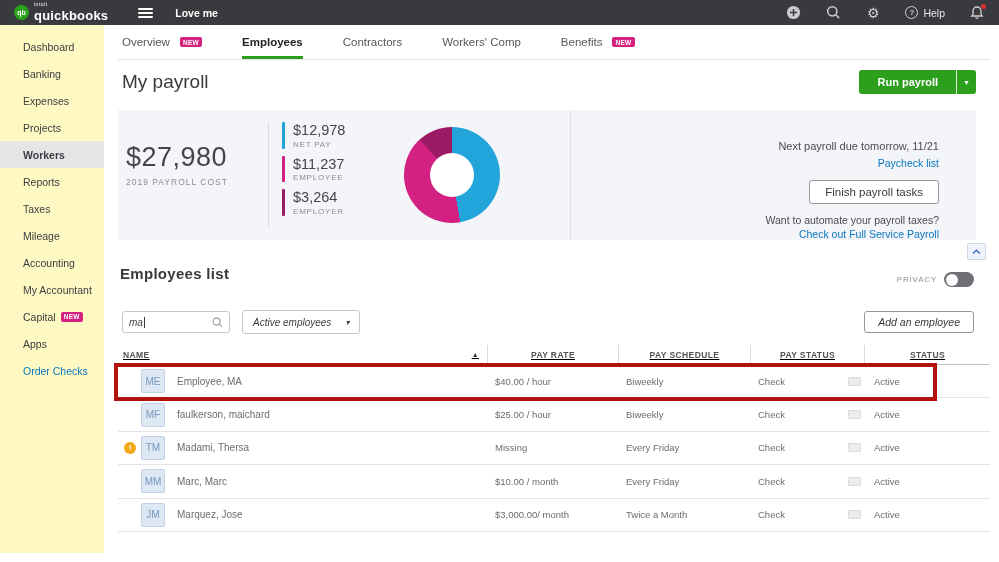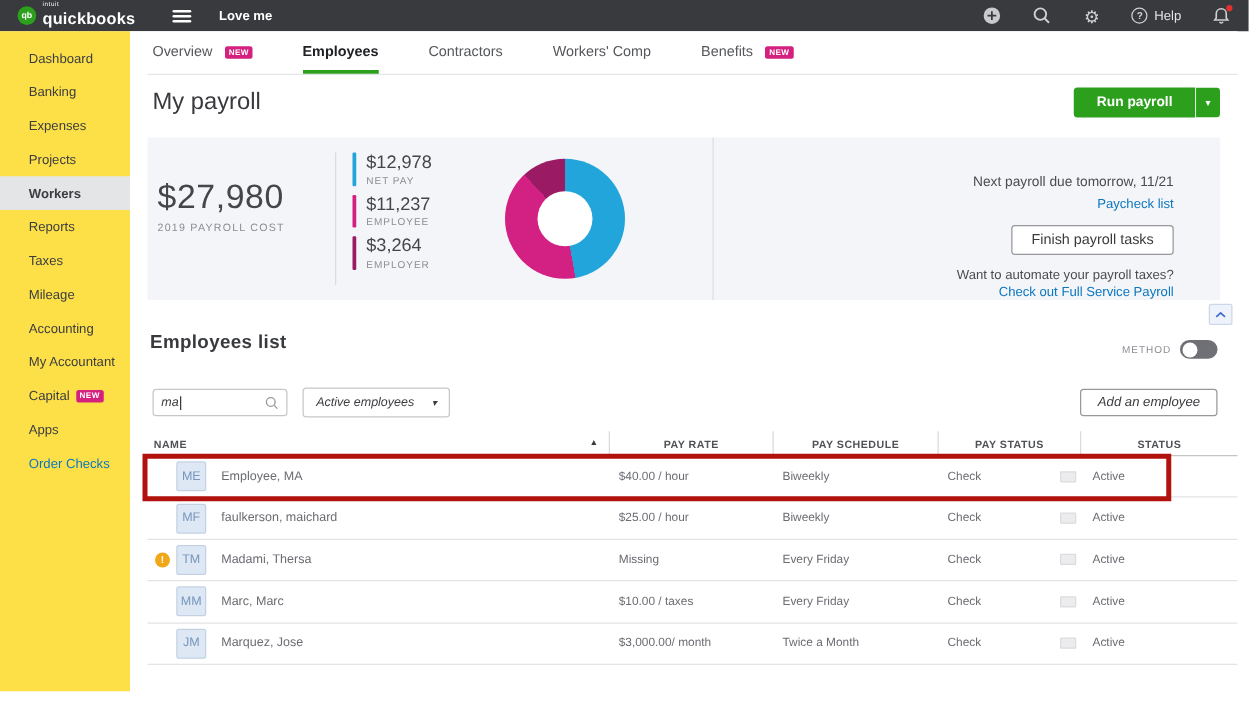--- a/index.html
+++ b/index.html
@@ -23,21 +23,21 @@
              color:#cfd0d2; cursor:pointer; position:relative; }
   .tb-icon svg { display:block; }
   .gear-glyph { font-size:14px; color:#cfd0d2; }
   .help-group { display:flex; align-items:center; gap:5px; cursor:pointer; }
   .help-circle { width:13px; height:13px; border:1.3px solid #cfd0d2; border-radius:50%;
                  color:#cfd0d2; font-size:8px; font-weight:bold; display:flex; align-items:center; justify-content:center; }
   .help-text { color:#e4e5e6; font-size:10.5px; }
   .bell-dot { position:absolute; top:-1px; right:-1px; width:5px; height:5px; background:#e03131; border-radius:50%; }
 
   
-  .sidebar { position:absolute; top:25px; left:0; width:104px; height:528px; background:#fde047; padding-top:8px; }
+  .sidebar { position:absolute; top:25px; left:0; width:104px; height:528px; background:#fef9c3; padding-top:8px; }
   .side-item { height:27px; display:flex; align-items:center; padding-left:23px; font-size:10.5px;
                color:#3c3d40; cursor:pointer; white-space:nowrap; }
   .side-item.active { background:#e4e5e7; font-weight:bold; }
   .side-item.link { color:#0a77c0; }
   .badge-new { background:#d4217f; color:#fff; font-size:6.5px; font-weight:bold; padding:1.5px 3px;
                border-radius:2px; margin-left:5px; letter-spacing:.3px; }
 
   
   .main { position:absolute; top:25px; left:104px; width:886px; height:537px; background:#fff; }
 
@@ -93,21 +93,21 @@
   .search-box svg { margin-left:auto; }
   .filter-dd { position:absolute; left:124px; top:0; height:24px; border:1px solid #c6c7c9; border-radius:3px;
                background:#fff; display:flex; align-items:center; gap:14px; padding:0 10px; cursor:pointer; }
   .filter-dd-label { font-size:10px; color:#3c3d40; }
   .dd-arrow { font-size:8px; color:#3c3d40; }
   .add-btn { position:absolute; right:2px; top:1px; height:22px; background:#fff; border:1px solid #97989c;
              border-radius:3px; font-size:10.5px; color:#393a3d; padding:0 13px; display:flex; align-items:center; cursor:pointer; }
 
   
   .table { position:absolute; top:320px; left:14px; width:872px; }
-  .thead { display:flex; height:20px; align-items:center; border-bottom:1px solid #c2c4c6; }
+  .thead { display:flex; height:20px; align-items:center; border-bottom:1px solid #c2c4c6;text-decoration:underline; }
   .th { font-size:8.5px; font-weight:bold; color:#515256; letter-spacing:.4px; }
   .th-name { width:369px; display:flex; align-items:center; padding-left:5px; }
   .sort-arrow { margin-left:auto; margin-right:8px; font-size:7px; color:#393a3d; }
   .th-rate { width:131px; text-align:center; border-left:1px solid #d8dadc; align-self:stretch; display:flex; align-items:center; justify-content:center; }
   .th-sched { width:132px; text-align:center; border-left:1px solid #d8dadc; align-self:stretch; display:flex; align-items:center; justify-content:center; }
   .th-method { width:114px; text-align:center; border-left:1px solid #d8dadc; align-self:stretch; display:flex; align-items:center; justify-content:center; }
   .th-status { width:126px; text-align:center; border-left:1px solid #d8dadc; align-self:stretch; display:flex; align-items:center; justify-content:center; }
 
   .trow { display:flex; height:33.4px; align-items:center; border-bottom:1px solid #e3e4e6; position:relative; cursor:pointer; }
   .td-name { width:369px; display:flex; align-items:center; }
@@ -292,21 +292,21 @@
     </div>
 
     <div class="collapse-btn">
       <svg width="9" height="6" viewBox="0 0 9 6">
           <path d="M1 4.5L4.5 1.3 8 4.5" fill="none" stroke="#3f6bc9" stroke-width="1.4"></path>
         </svg>
     </div>
 
     <div class="emp-heading">Employees list</div>
     <div class="privacy-wrap">
-      <span class="privacy-label">METHOD</span>
+      <span class="privacy-label">PRIVACY</span>
       <div class="toggle">
           <div class="toggle-knob"></div>
         </div>
     </div>
 
     <div class="filter-row">
       <div class="search-box">
         <span class="search-text">ma</span>
         <span class="caret"></span>
         <svg width="11" height="11" viewBox="0 0 11 11">
@@ -380,21 +380,21 @@
         </div>
         <div class="td-status">Active</div>
       </div>
 
       <div class="trow">
         <div class="td-name">
           <span class="warn-slot"></span>
           <span class="avatar">MM</span>
           <span class="emp-name">Marc, Marc</span>
         </div>
-        <div class="td-rate">$10.00 / taxes</div>
+        <div class="td-rate">$10.00 / month</div>
         <div class="td-sched">Every Friday</div>
         <div class="td-method">
           <span>Check</span>
           <span class="mini-box"></span>
         </div>
         <div class="td-status">Active</div>
       </div>
 
       <div class="trow">
         <div class="td-name">

